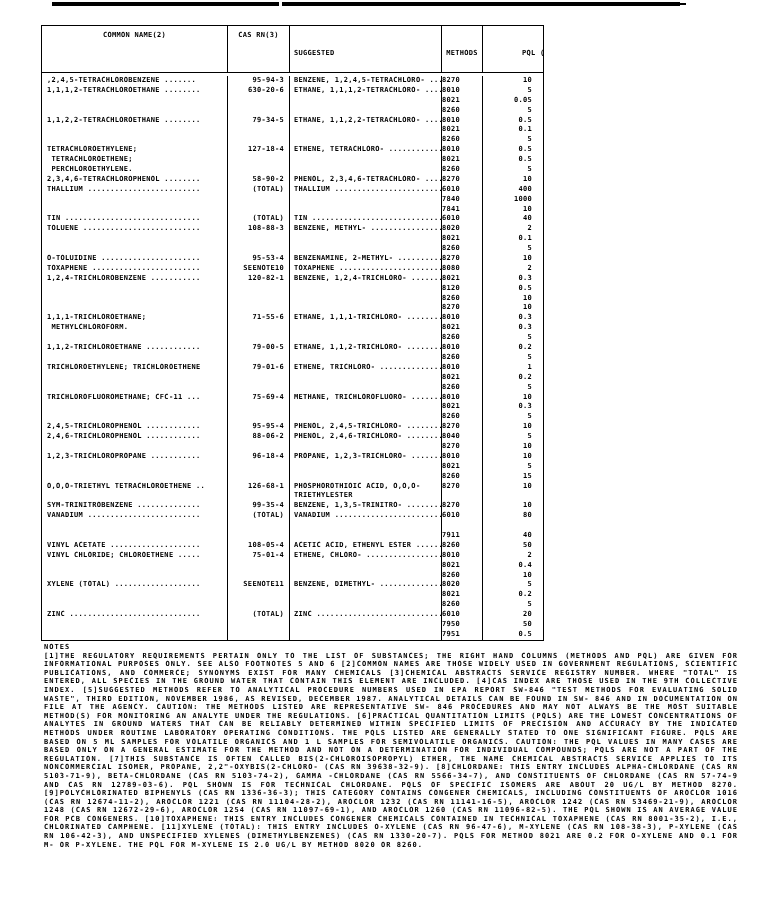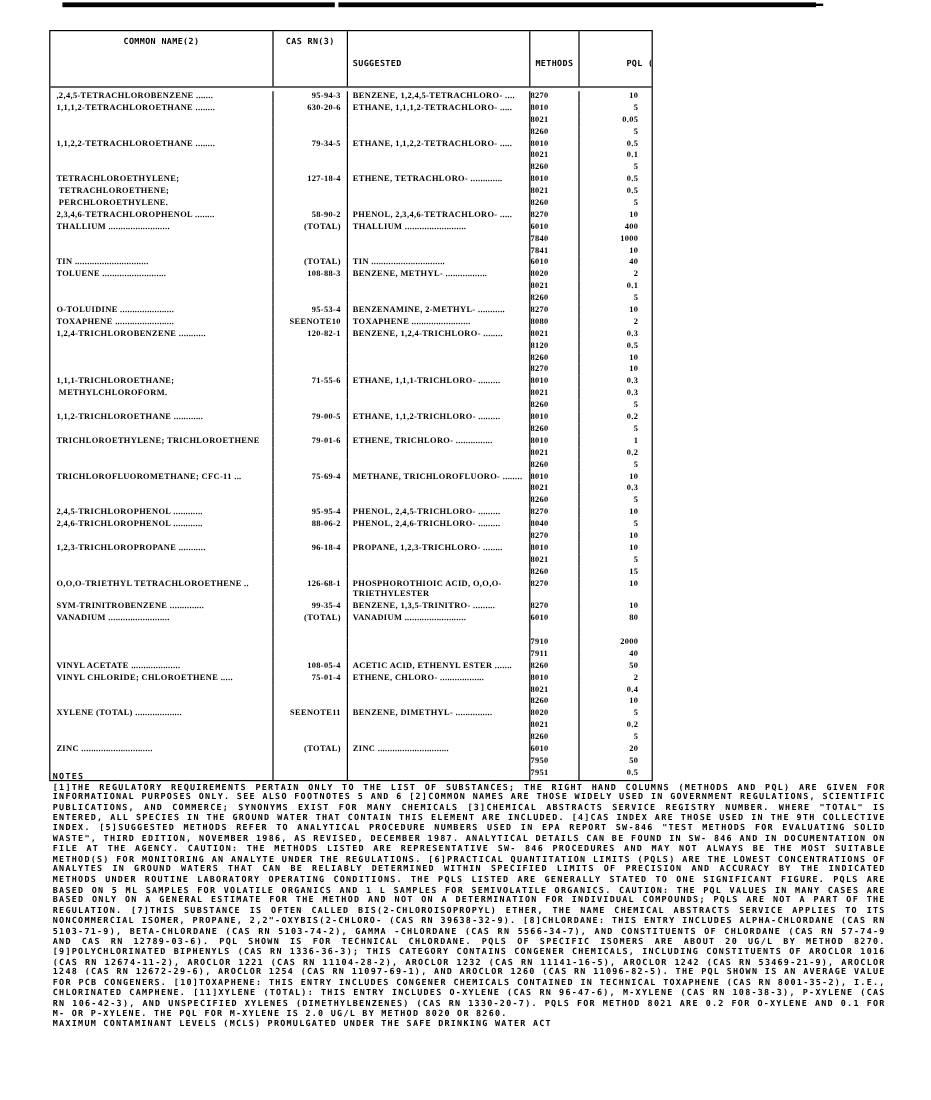--- a/index.html
+++ b/index.html
@@ -12,21 +12,21 @@
   .tbl *{box-sizing:border-box;}
   .thead{display:grid;grid-template-columns:186px 62px 152px 41px 60px;height:47px;border-bottom:1px solid #000;}
   .hc{border-right:1px solid #000;font-size:7px;font-weight:bold;letter-spacing:.3px;line-height:8.8px;
       padding-top:5px;white-space:pre;overflow:hidden;}
   .hc:last-child{border-right:none;}
   .hc.center{text-align:center;}
   .hc .ln{display:block;}
   .hc3{padding-left:4px;}
   .hc5{padding-left:4px;margin-left:35px;}
   .tbody{padding-top:3px;}
-  .trow{display:grid;grid-template-columns:186px 62px 152px 41px 60px;height:9.9px;font-family:Liberation Serif, serif;}
+  .trow{display:grid;grid-template-columns:186px 62px 152px 41px 60px;height:9.9px;}
   .tc{border-right:1px solid #000;font-size:7px;font-weight:bold;letter-spacing:.3px;line-height:9.9px;
       white-space:pre;overflow:hidden;}
   .tc.c1{padding-left:5px;}
   .tc.c2{text-align:right;padding-right:5px;}
   .tc.c3{padding-left:4px;}
   .tc.c4{text-align:left;}
   .tc.c5{border-right:none;text-align:right;padding-right:11px;}
   
   .notes{position:absolute;left:44px;top:643px;width:694px;font-size:7px;font-weight:bold;
          letter-spacing:1.05px;line-height:8.6px;color:#000;}
@@ -379,27 +379,20 @@
           <div class="tc c1"></div>
           <div class="tc c2"></div>
           <div class="tc c3"></div>
           <div class="tc c4"></div>
           <div class="tc c5"></div>
         </div>
         <div class="trow">
           <div class="tc c1"></div>
           <div class="tc c2"></div>
           <div class="tc c3"></div>
-          <div class="tc c4">7910</div>
-          <div class="tc c5">2000</div>
-        </div>
-        <div class="trow">
-          <div class="tc c1"></div>
-          <div class="tc c2"></div>
-          <div class="tc c3"></div>
           <div class="tc c4">7911</div>
           <div class="tc c5">40</div>
         </div>
         <div class="trow">
           <div class="tc c1">VINYL ACETATE ....................</div>
           <div class="tc c2">108-05-4</div>
           <div class="tc c3">ACETIC ACID, ETHENYL ESTER .......</div>
           <div class="tc c4">8260</div>
           <div class="tc c5">50</div>
         </div>
@@ -465,16 +458,15 @@
           <div class="tc c3"></div>
           <div class="tc c4">7951</div>
           <div class="tc c5">0.5</div>
         </div>
       </div>
   </div>
 
   <div class="notes">
     <div>NOTES</div>
     <div class="body">[1]THE REGULATORY REQUIREMENTS PERTAIN ONLY TO THE LIST OF SUBSTANCES; THE RIGHT HAND COLUMNS (METHODS AND PQL) ARE GIVEN FOR INFORMATIONAL PURPOSES ONLY. SEE ALSO FOOTNOTES 5 AND 6 [2]COMMON NAMES ARE THOSE WIDELY USED IN GOVERNMENT REGULATIONS, SCIENTIFIC PUBLICATIONS, AND COMMERCE; SYNONYMS EXIST FOR MANY CHEMICALS [3]CHEMICAL ABSTRACTS SERVICE REGISTRY NUMBER. WHERE "TOTAL" IS ENTERED, ALL SPECIES IN THE GROUND WATER THAT CONTAIN THIS ELEMENT ARE INCLUDED. [4]CAS INDEX ARE THOSE USED IN THE 9TH COLLECTIVE INDEX. [5]SUGGESTED METHODS REFER TO ANALYTICAL PROCEDURE NUMBERS USED IN EPA REPORT SW-846 "TEST METHODS FOR EVALUATING SOLID WASTE", THIRD EDITION, NOVEMBER 1986, AS REVISED, DECEMBER 1987. ANALYTICAL DETAILS CAN BE FOUND IN SW- 846 AND IN DOCUMENTATION ON FILE AT THE AGENCY. CAUTION: THE METHODS LISTED ARE REPRESENTATIVE SW- 846 PROCEDURES AND MAY NOT ALWAYS BE THE MOST SUITABLE METHOD(S) FOR MONITORING AN ANALYTE UNDER THE REGULATIONS. [6]PRACTICAL QUANTITATION LIMITS (PQLS) ARE THE LOWEST CONCENTRATIONS OF ANALYTES IN GROUND WATERS THAT CAN BE RELIABLY DETERMINED WITHIN SPECIFIED LIMITS OF PRECISION AND ACCURACY BY THE INDICATED METHODS UNDER ROUTINE LABORATORY OPERATING CONDITIONS. THE PQLS LISTED ARE GENERALLY STATED TO ONE SIGNIFICANT FIGURE. PQLS ARE BASED ON 5 ML SAMPLES FOR VOLATILE ORGANICS AND 1 L SAMPLES FOR SEMIVOLATILE ORGANICS. CAUTION: THE PQL VALUES IN MANY CASES ARE BASED ONLY ON A GENERAL ESTIMATE FOR THE METHOD AND NOT ON A DETERMINATION FOR INDIVIDUAL COMPOUNDS; PQLS ARE NOT A PART OF THE REGULATION. [7]THIS SUBSTANCE IS OFTEN CALLED BIS(2-CHLOROISOPROPYL) ETHER, THE NAME CHEMICAL ABSTRACTS SERVICE APPLIES TO ITS NONCOMMERCIAL ISOMER, PROPANE, 2,2"-OXYBIS(2-CHLORO- (CAS RN 39638-32-9). [8]CHLORDANE: THIS ENTRY INCLUDES ALPHA-CHLORDANE (CAS RN 5103-71-9), BETA-CHLORDANE (CAS RN 5103-74-2), GAMMA -CHLORDANE (CAS RN 5566-34-7), AND CONSTITUENTS OF CHLORDANE (CAS RN 57-74-9 AND CAS RN 12789-03-6). PQL SHOWN IS FOR TECHNICAL CHLORDANE. PQLS OF SPECIFIC ISOMERS ARE ABOUT 20 UG/L BY METHOD 8270. [9]POLYCHLORINATED BIPHENYLS (CAS RN 1336-36-3); THIS CATEGORY CONTAINS CONGENER CHEMICALS, INCLUDING CONSTITUENTS OF AROCLOR 1016 (CAS RN 12674-11-2), AROCLOR 1221 (CAS RN 11104-28-2), AROCLOR 1232 (CAS RN 11141-16-5), AROCLOR 1242 (CAS RN 53469-21-9), AROCLOR 1248 (CAS RN 12672-29-6), AROCLOR 1254 (CAS RN 11097-69-1), AND AROCLOR 1260 (CAS RN 11096-82-5). THE PQL SHOWN IS AN AVERAGE VALUE FOR PCB CONGENERS. [10]TOXAPHENE: THIS ENTRY INCLUDES CONGENER CHEMICALS CONTAINED IN TECHNICAL TOXAPHENE (CAS RN 8001-35-2), I.E., CHLORINATED CAMPHENE. [11]XYLENE (TOTAL): THIS ENTRY INCLUDES O-XYLENE (CAS RN 96-47-6), M-XYLENE (CAS RN 108-38-3), P-XYLENE (CAS RN 106-42-3), AND UNSPECIFIED XYLENES (DIMETHYLBENZENES) (CAS RN 1330-20-7). PQLS FOR METHOD 8021 ARE 0.2 FOR O-XYLENE AND 0.1 FOR M- OR P-XYLENE. THE PQL FOR M-XYLENE IS 2.0 UG/L BY METHOD 8020 OR 8260.</div>
-    <div>MAXIMUM CONTAMINANT LEVELS (MCLS) PROMULGATED UNDER THE SAFE DRINKING WATER ACT</div>
   </div>
 
 </div>
 
 </body></html>

